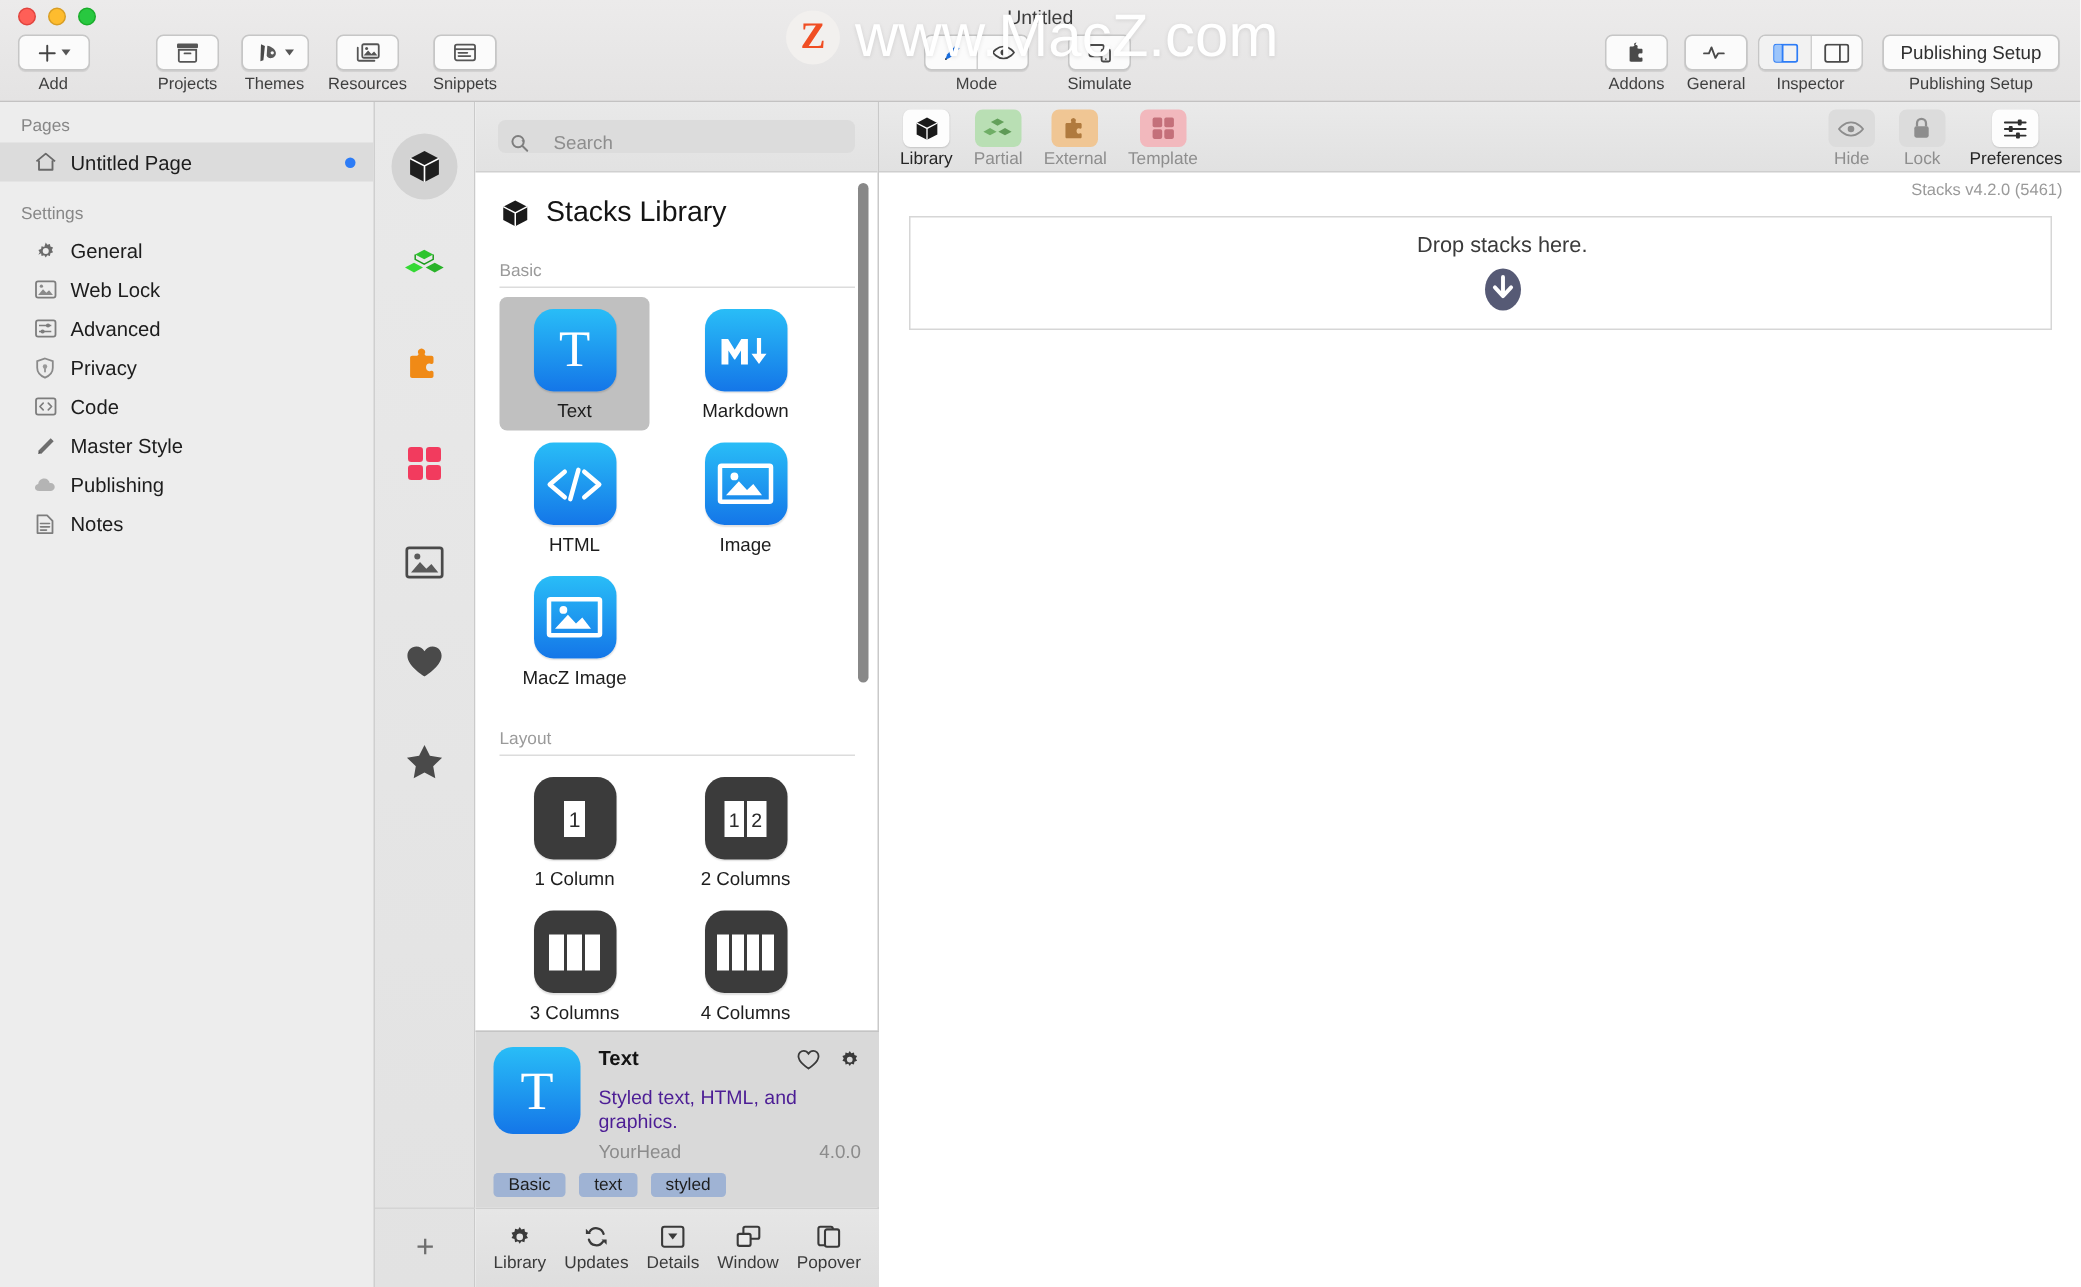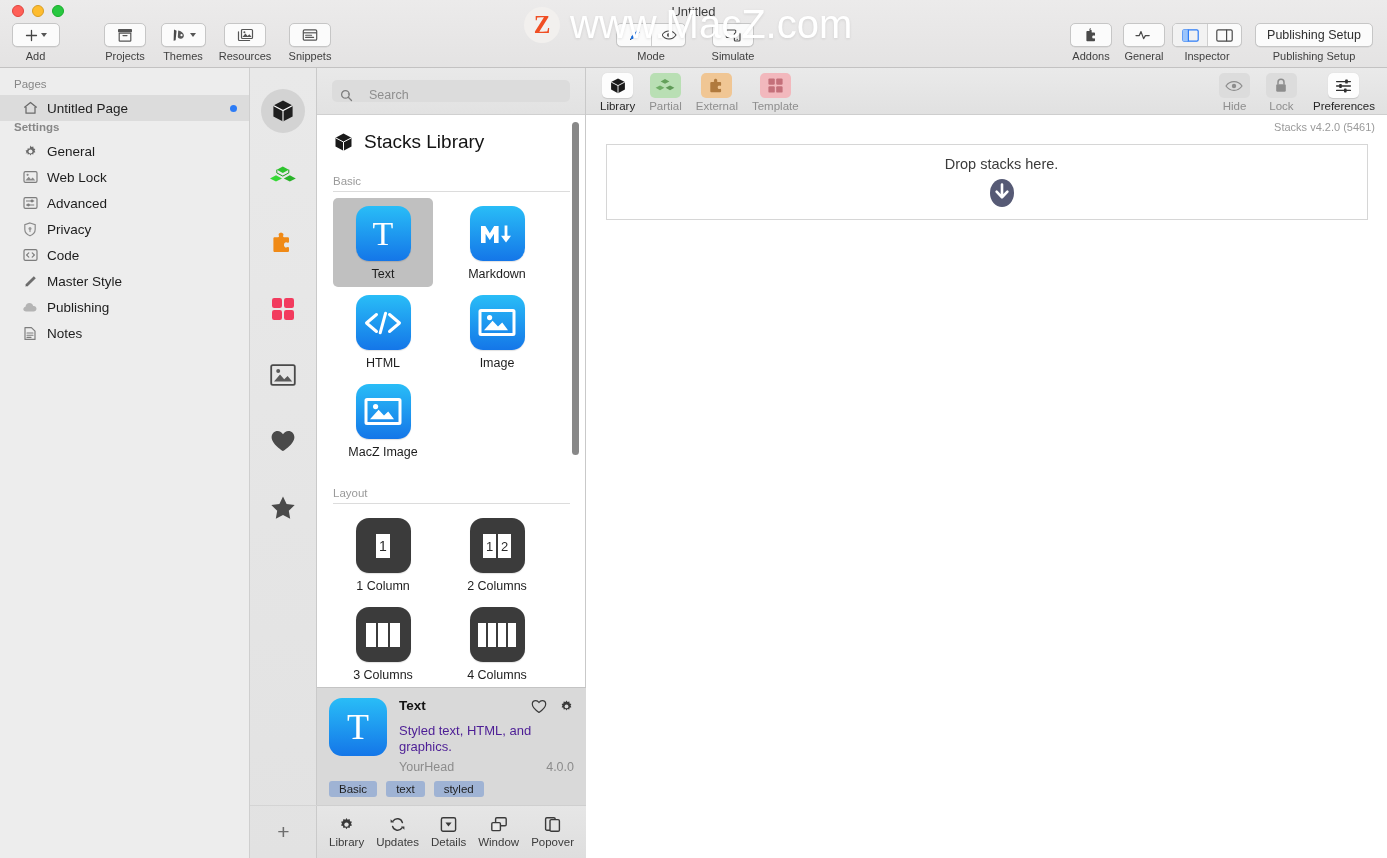--- a/index.html
+++ b/index.html
@@ -352,21 +352,21 @@
     <div class="sb-item sel">
       <span class="sb-icon">
         <svg width="15" height="14" viewBox="0 0 15 14">
           <path d="M1.3 6.6L7.5 1.4l6.2 5.2M3 6v6.2h9V6" fill="none" stroke="#6a6a6a" stroke-width="1.25" stroke-linejoin="round"></path>
         </svg>
       </span>
       <span>Untitled Page</span>
       <span class="sb-dot"></span>
     </div>
 
-    <div class="sb-section" style="padding-top:0;font-weight:bold;">Settings</div>
+    <div class="sb-section" style="padding-top:16px;">Settings</div>
 
     <div class="sb-item">
       <span class="sb-icon">
         <svg width="15" height="15" viewBox="0 0 15 15">
           <path d="M7.5 1l1 1.5 1.8-.5.3 1.8 1.8.6-.9 1.6.9 1.6-1.8.6-.3 1.8-1.8-.5-1 1.5-1-1.5-1.8.5-.3-1.8L2.6 9.2l.9-1.6-.9-1.6 1.8-.6.3-1.8 1.8.5z" fill="#6a6a6a" transform="translate(0,0.6)"></path>
           <circle cx="7.5" cy="7.4" r="2" fill="#ededed"></circle>
         </svg>
       </span>
       <span>General</span>
     </div>

